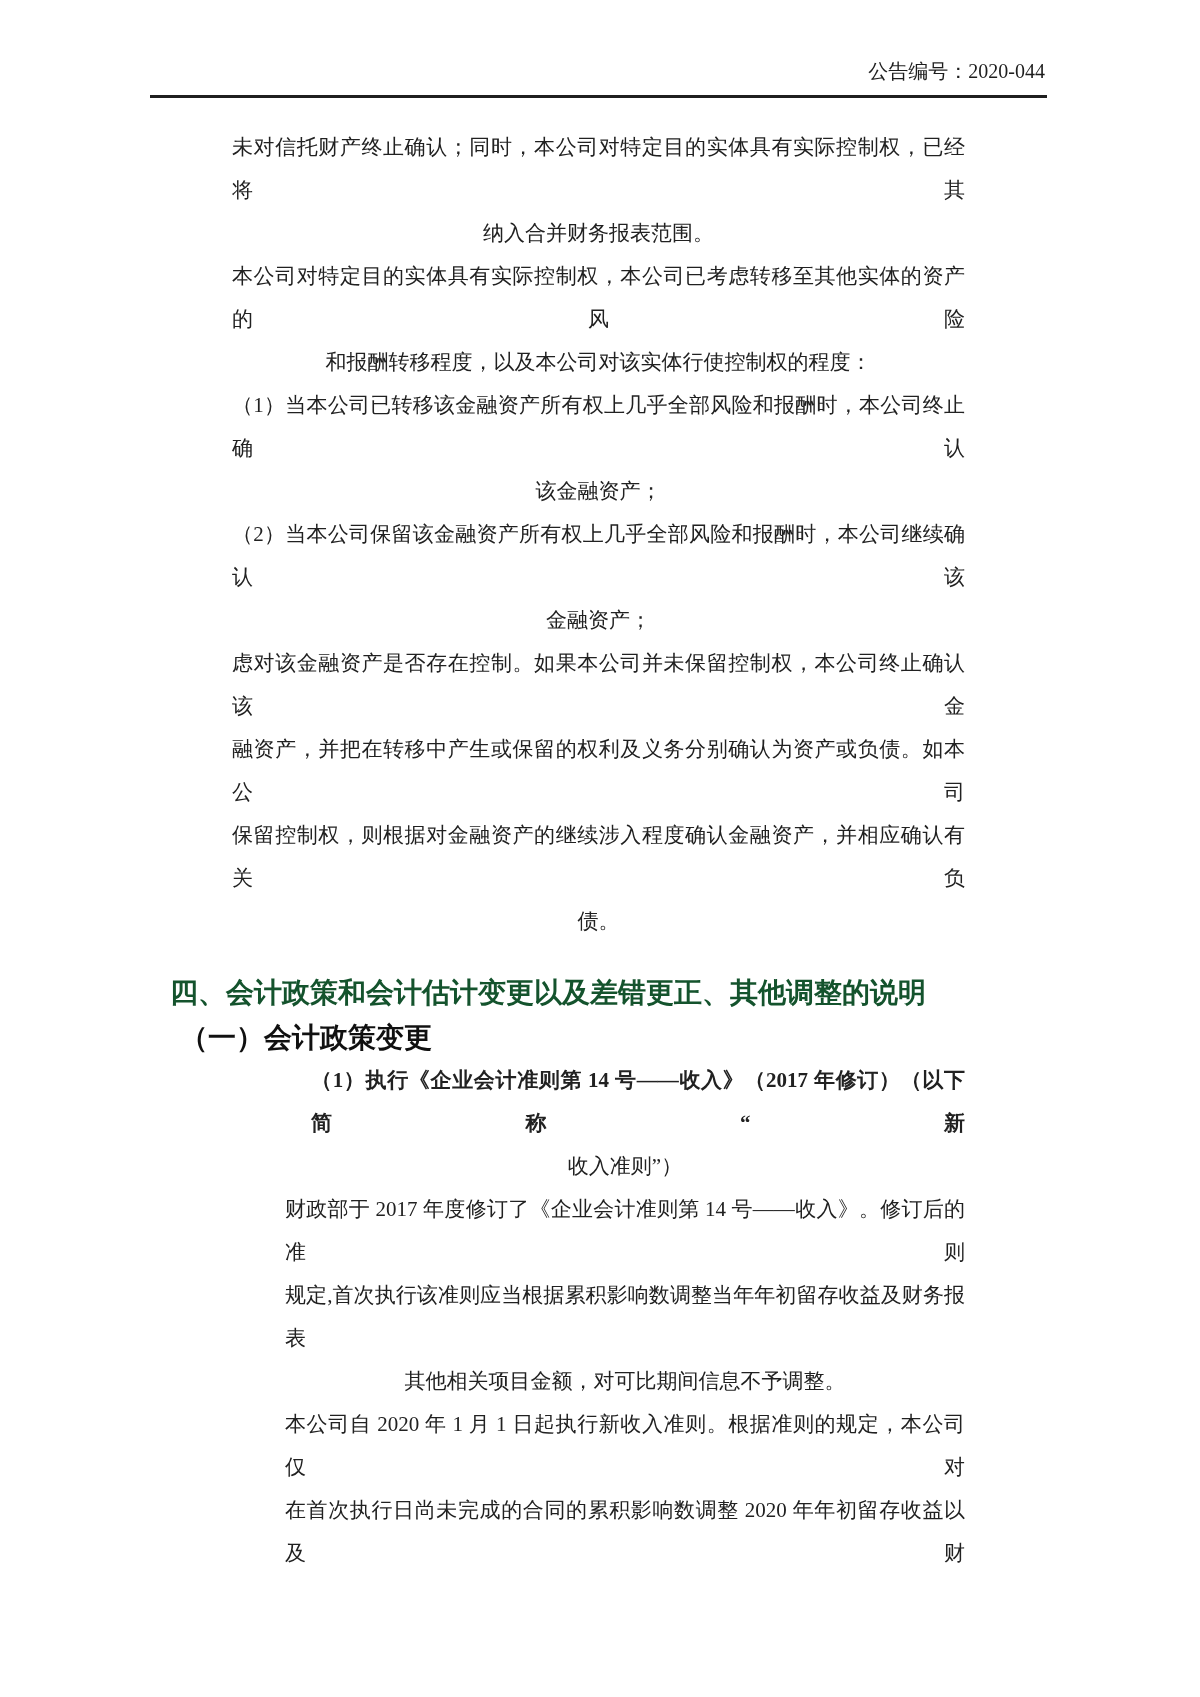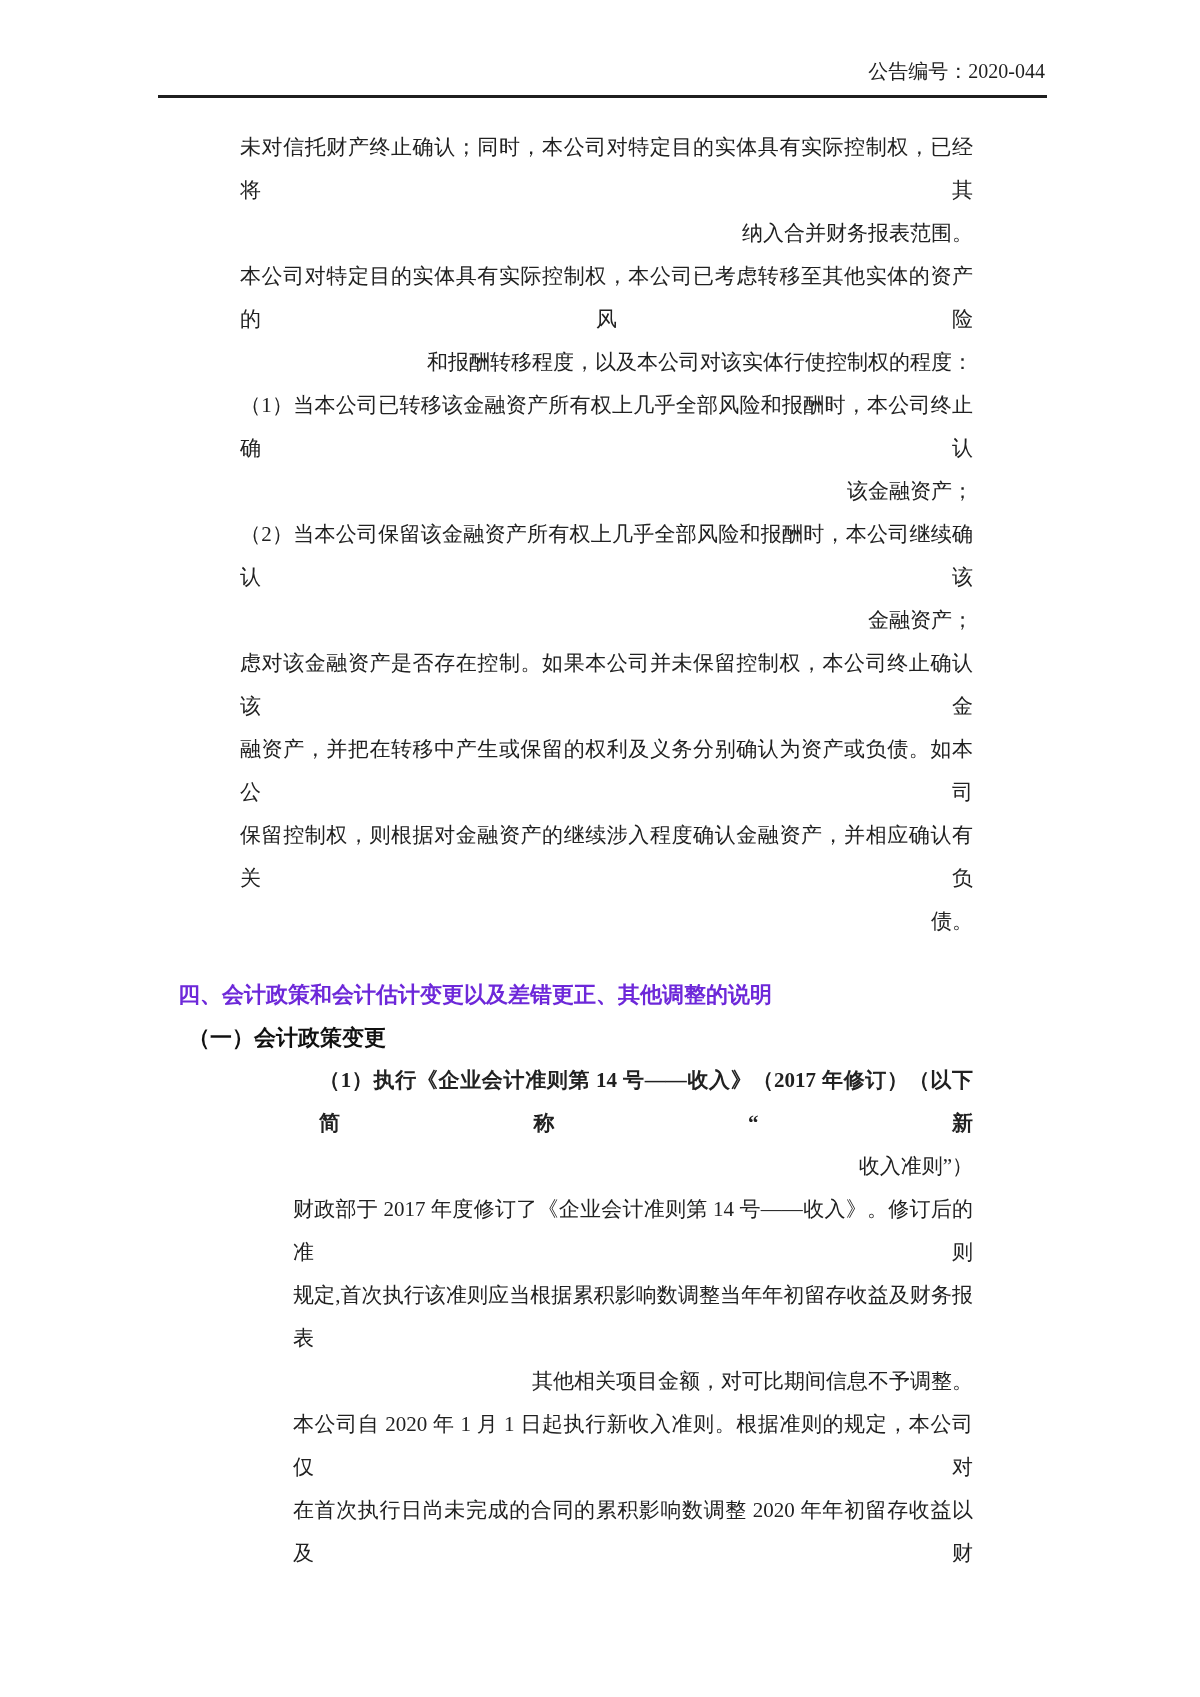--- a/index.html
+++ b/index.html
@@ -5,21 +5,20 @@
   html, body { margin: 0; padding: 0; background: #ffffff; }
   .page {
     position: relative;
     width: 1200px;
     height: 1697px;
     background: #ffffff;
     overflow: hidden;
     font-family: "Liberation Serif", "DejaVu Serif", serif;
     color: #212121;
     box-sizing: border-box;
-    padding-left: 8px;
   }
   
   .doc-header {
     padding-top: 58px;
     margin: 0 155px 0 150px;
     text-align: right;
     font-size: 20px;
     color: #1d1d1d;
   }
   .header-rule {
@@ -27,38 +26,39 @@
     border: 0;
     border-top: 3px solid #1f1f1f;
     height: 0;
   }
   
   .content { margin-left: 170px; width: 795px; }
   .maintext { margin-left: 62px; width: 733px; margin-top: 28px; }
   .ln {
     font-size: 21px;
     line-height: 43px;
-    text-align: right;
+    text-align: center;
     white-space: nowrap;
   }
   .ln.j {
     white-space: normal;
     text-align: justify;
     text-align-last: justify;
   }
   .section-heading {
     margin-top: 30px;
-    font-size: 22px;
+    font-size: 28px;
     line-height: 43px;
     font-weight: bold;
-    color: #6d28d9;
+    color: #14532d;
+    font-family: Liberation Mono, monospace;
   }
   .sub-heading {
     margin-left: 10px;
-    font-size: 22px;
+    font-size: 28px;
     line-height: 43px;
     font-weight: bold;
     color: #101010;
   }
   .indented { margin-left: 115px; width: 680px; }
   .indent-first { padding-left: 26px; font-weight: bold; }
 </style>
 </head>
 <body>
 

